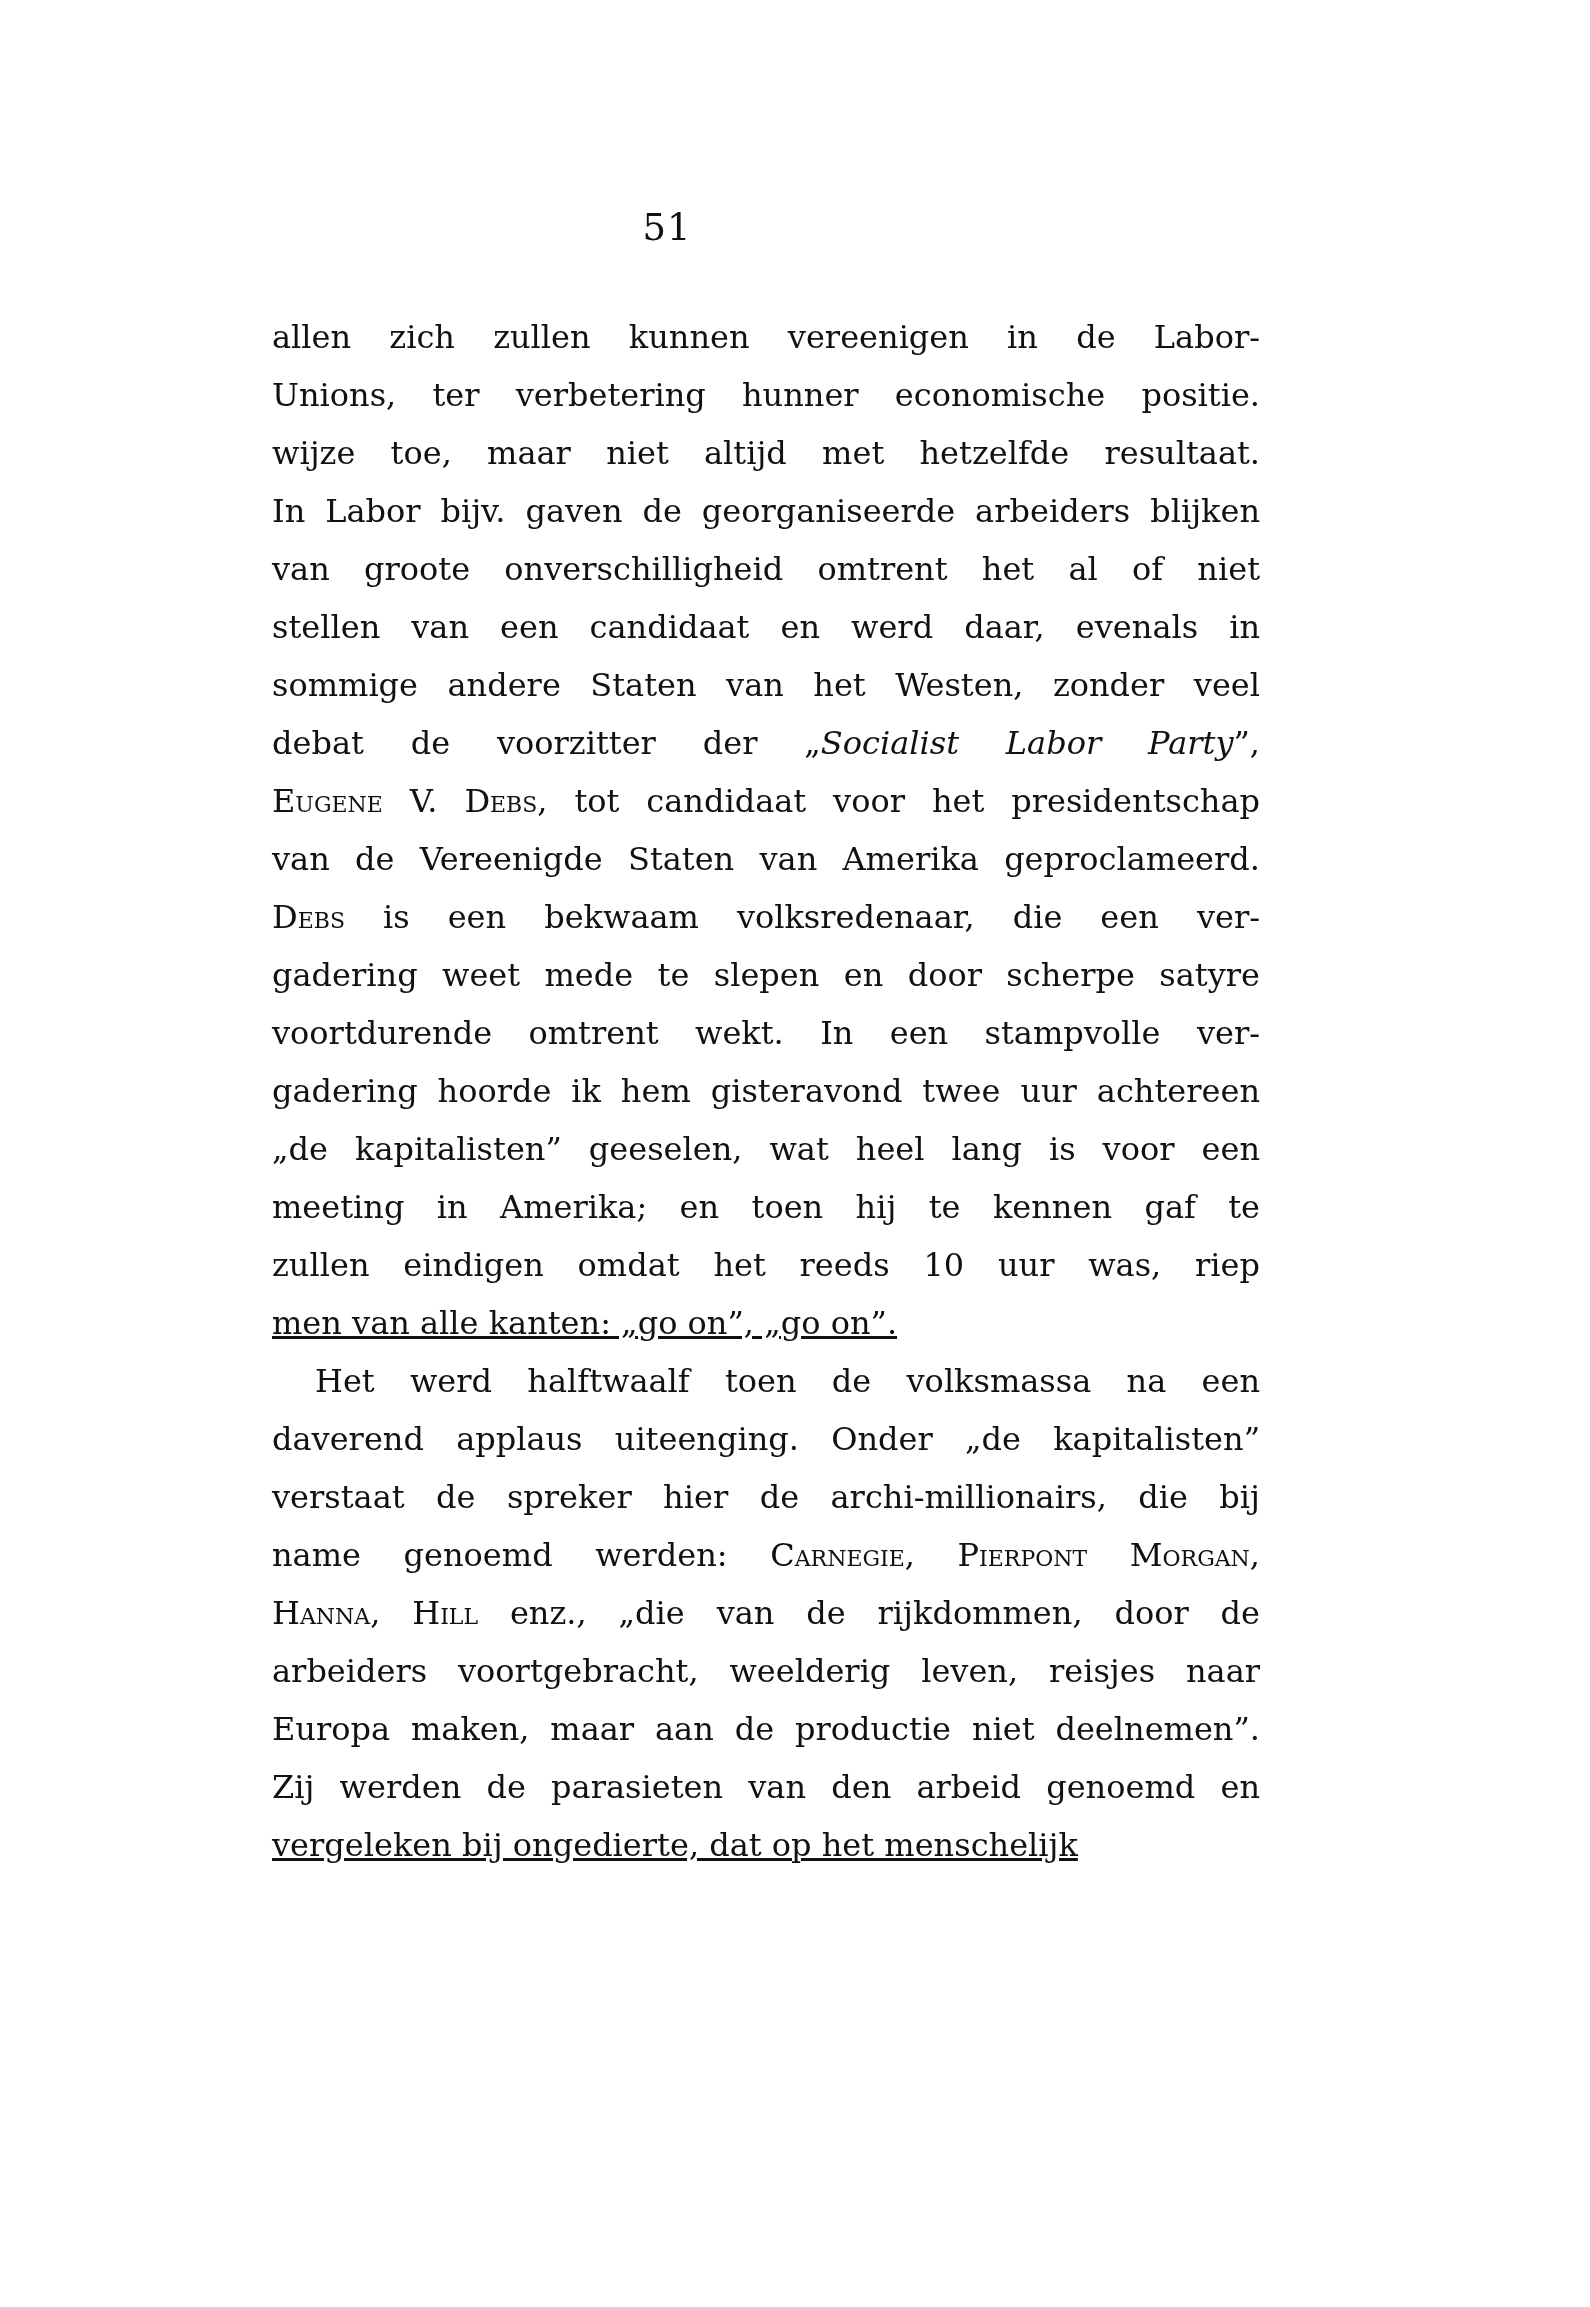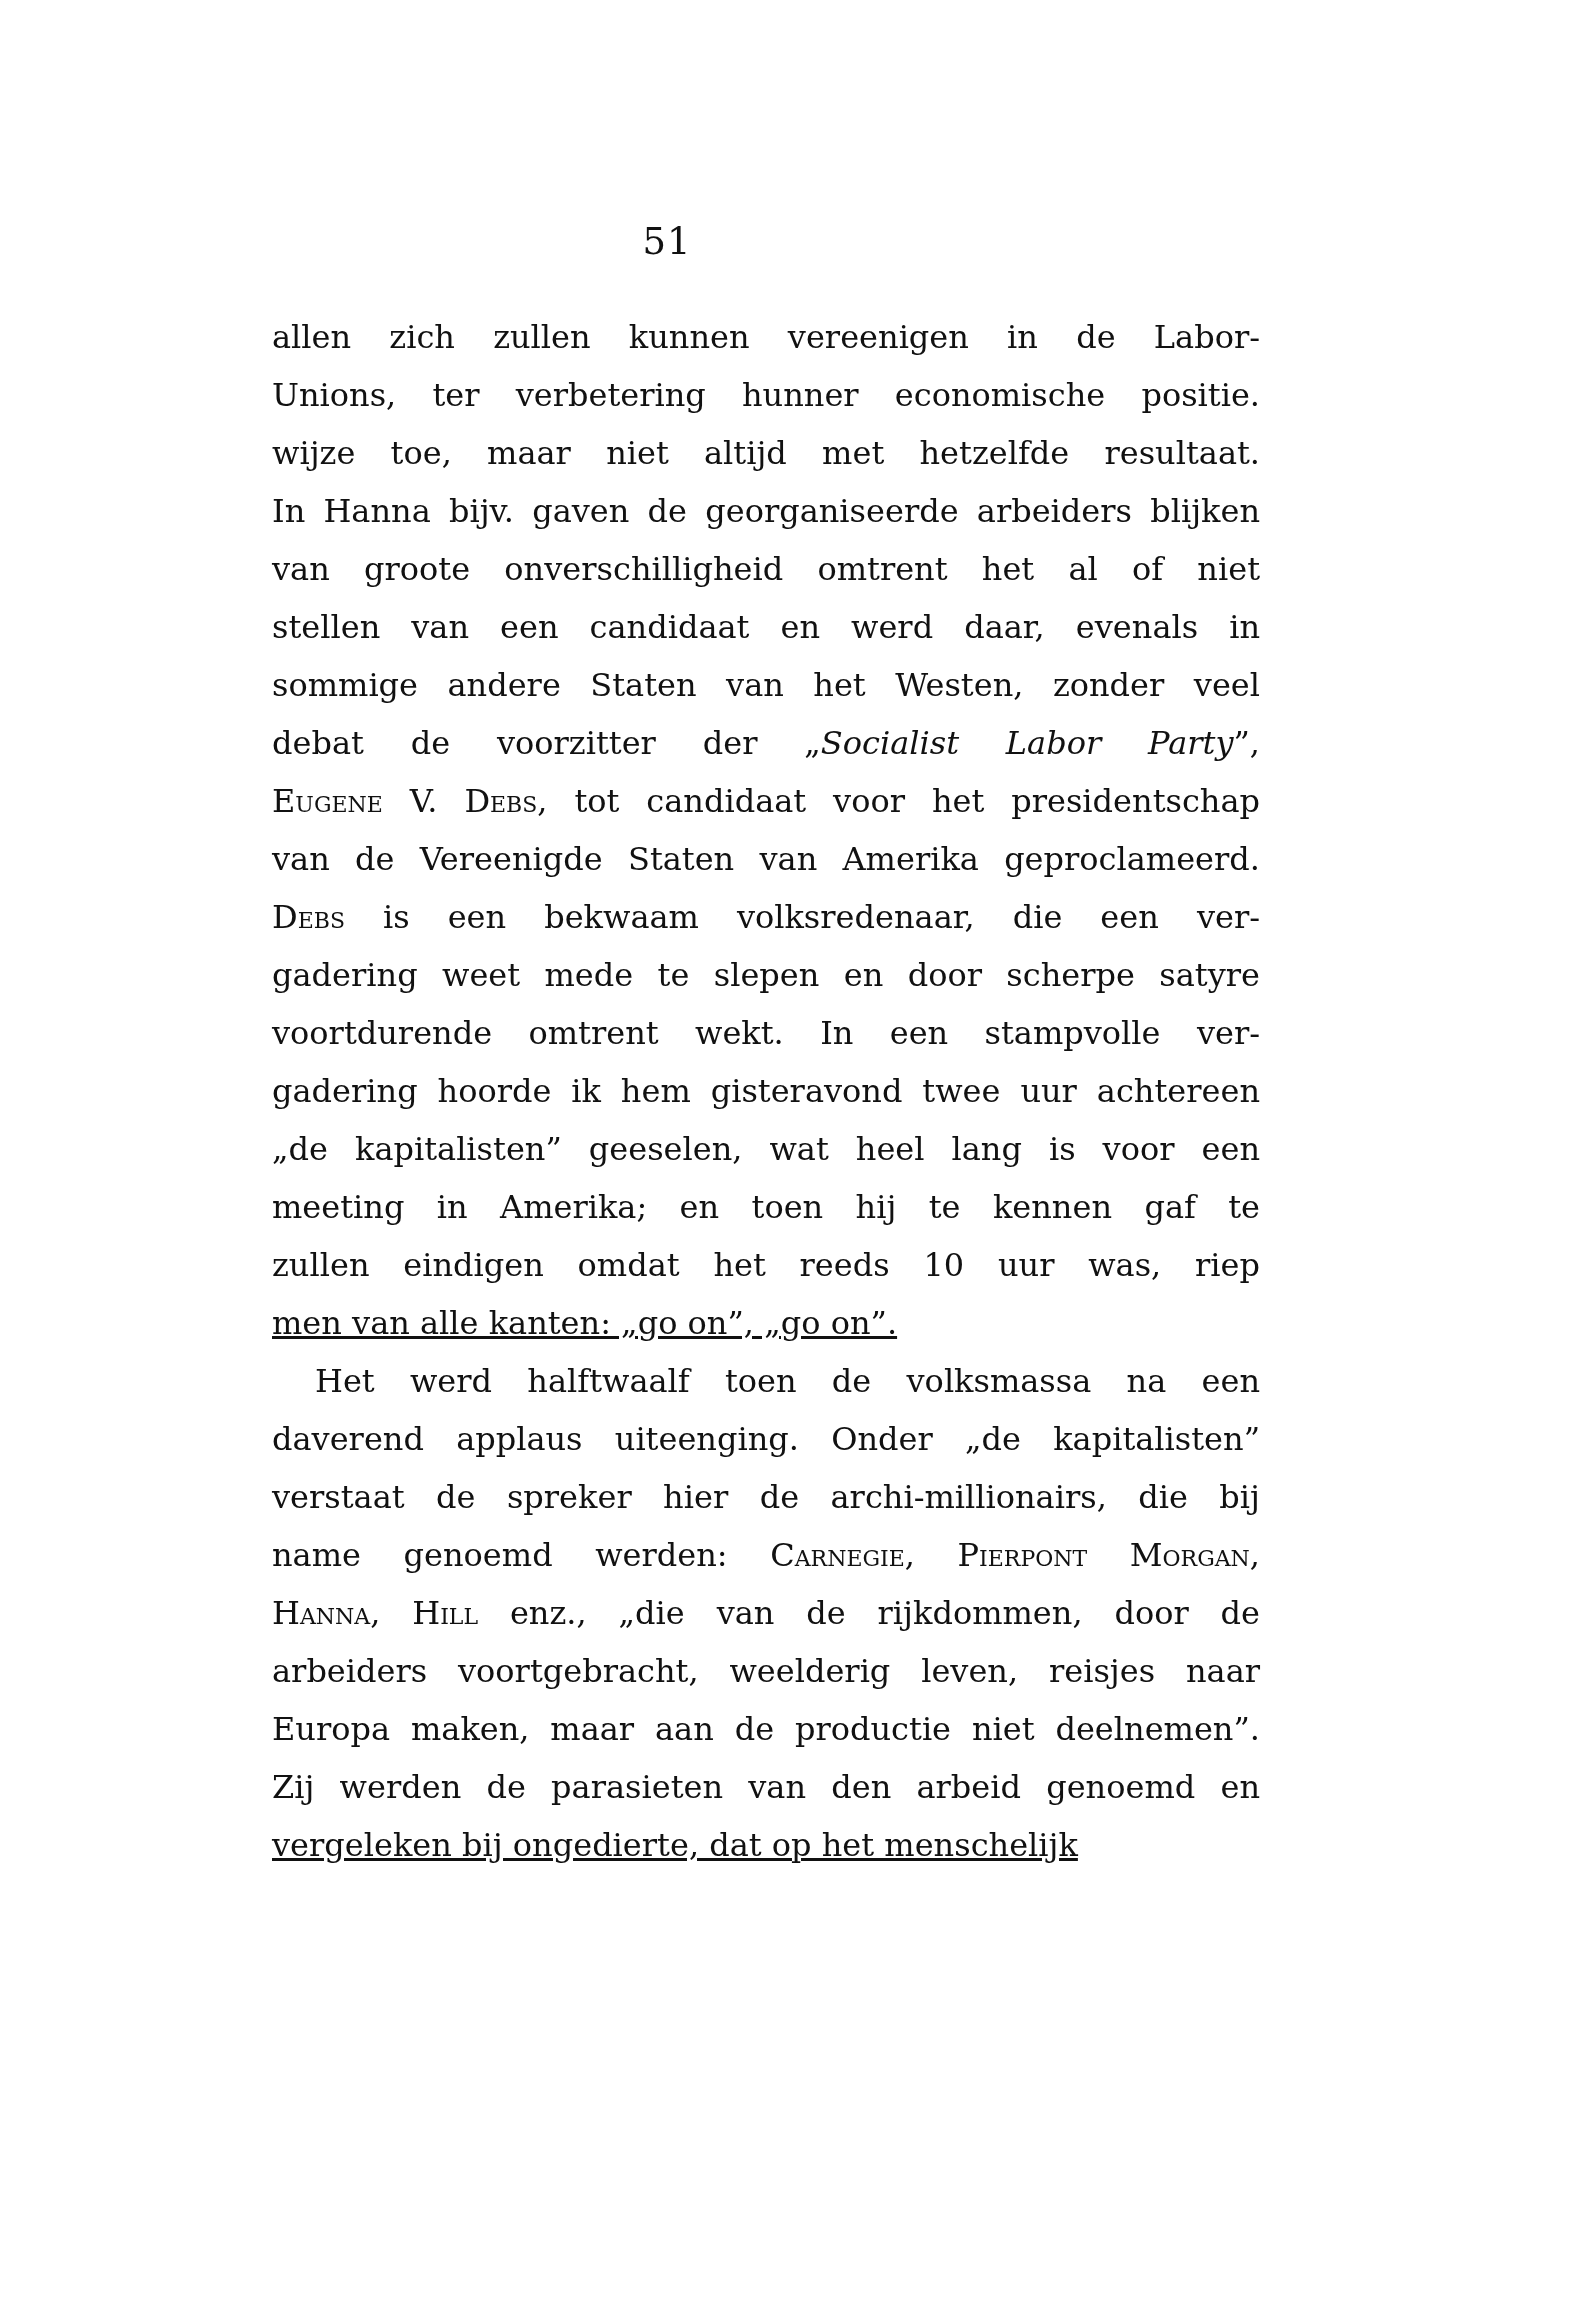--- a/index.html
+++ b/index.html
@@ -10,21 +10,21 @@
   body {
     width: 1590px;
     height: 2307px;
     position: relative;
     overflow: hidden;
     font-family: "DejaVu Serif", "Liberation Serif", serif;
     color: #111111;
   }
   .page-number {
     position: absolute;
-    top: 219px;
+    top: 205px;
     left: 0;
     width: 1334px;
     text-align: center;
     font-size: 37px;
     line-height: 45px;
     letter-spacing: 0.9px;
   }
   .text-block {
     position: absolute;
     left: 272px;
@@ -61,21 +61,21 @@
 </head>
 <body>
 
 <div class="page-number">51</div>
 
 <div class="text-block">
   <div class="para para-1">
       <div class="line"><span>allen zich zullen kunnen vereenigen in de Labor-</span></div>
       <div class="line"><span>Unions, ter verbetering hunner economische positie.</span></div>
       <div class="line"><span>wijze toe, maar niet altijd met hetzelfde resultaat.</span></div>
-      <div class="line"><span>In Hanna bijv. gaven de georganiseerde arbeiders blijken</span></div>
+      <div class="line"><span>In Labor bijv. gaven de georganiseerde arbeiders blijken</span></div>
       <div class="line"><span>van groote onverschilligheid omtrent het al of niet</span></div>
       <div class="line"><span>stellen van een candidaat en werd daar, evenals in</span></div>
       <div class="line"><span>sommige andere Staten van het Westen, zonder veel</span></div>
       <div class="line"><span>debat de voorzitter der „</span><span class="it">Socialist Labor Party</span><span>”,</span></div>
       <div class="line"><span class="sc">Eugene</span><span> V. </span><span class="sc">Debs</span><span>, tot candidaat voor het presidentschap</span></div>
       <div class="line"><span>van de Vereenigde Staten van Amerika geproclameerd.</span></div>
       <div class="line"><span class="sc">Debs</span><span> is een bekwaam volksredenaar, die een ver-</span></div>
       <div class="line"><span>gadering weet mede te slepen en door scherpe satyre</span></div>
       <div class="line"><span>voortdurende omtrent wekt. In een stampvolle ver-</span></div>
       <div class="line"><span>gadering hoorde ik hem gisteravond twee uur achtereen</span></div>

